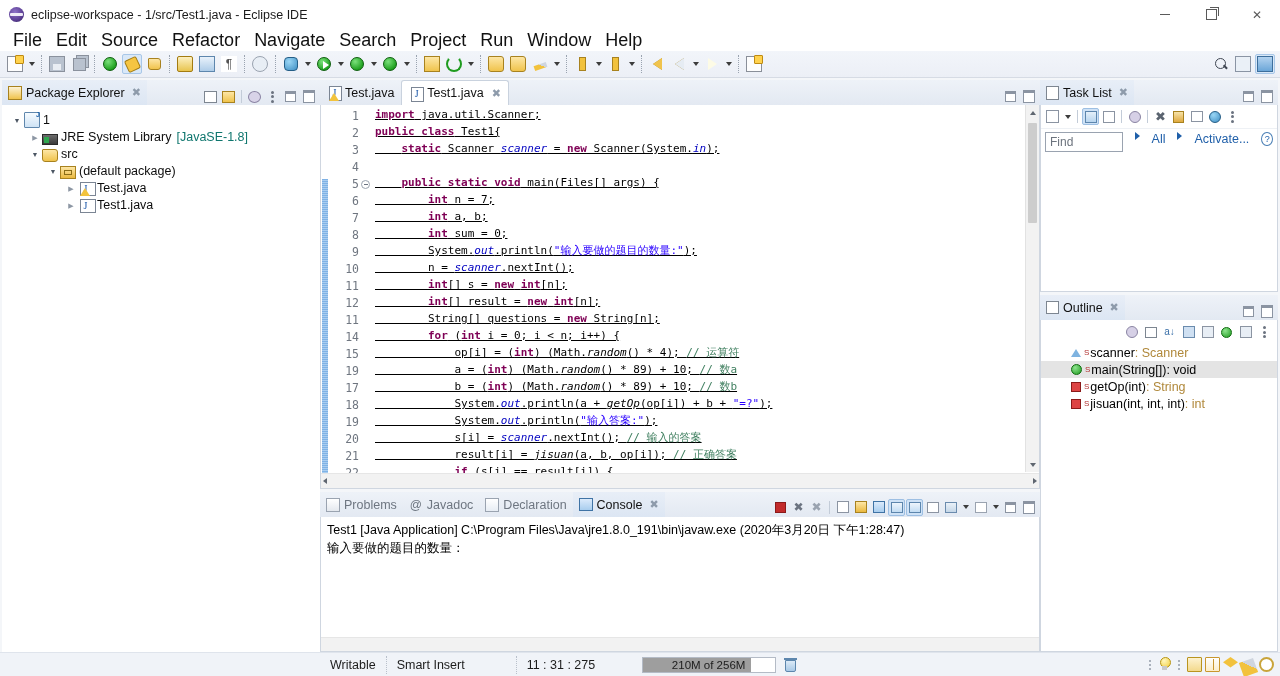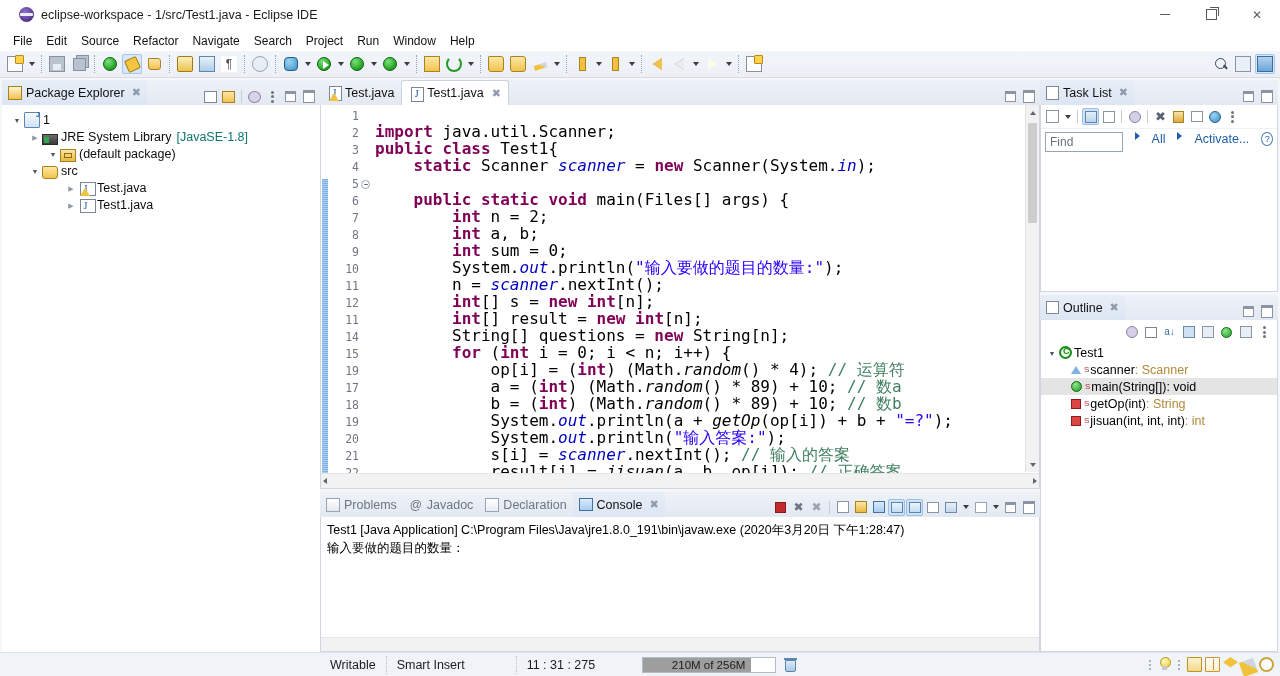--- a/index.html
+++ b/index.html
@@ -18,21 +18,21 @@
     display: flex; flex-direction: column;
     background: #f4f6f9;
   }
 
   
   .titlebar {
     height: 30px; flex: 0 0 30px;
     display: flex; align-items: center;
     background: #ffffff;
     border-bottom: 1px solid #ffffff;
-    padding-left: 19px;
+    padding-left: 9px;
   }
   .titlebar .logo {
     width: 15px; height: 15px; border-radius: 50%;
     background: radial-gradient(circle at 40% 35%, #8f73c8 0%, #5b3e94 60%, #2d1f54 100%);
     position: relative; margin-right: 7px; flex: 0 0 15px;
   }
   .titlebar .logo::after {
     content: ""; position: absolute; left: 1px; right: 1px; top: 6px; height: 3px;
     background: #efeaf7; border-radius: 1px;
   }
@@ -47,21 +47,21 @@
     content: ""; display: block; width: 9px; height: 9px;
     border: 1px solid #5a5a5a; box-shadow: 2px -2px 0 -1px #fff, 3px -3px 0 -1px #5a5a5a;
   }
   .wc-close::before { content: "\2715"; font-size: 12px; }
 
   
   .menubar {
     height: 21px; flex: 0 0 21px;
     display: flex; align-items: center;
     background: #ffffff; padding-left: 6px;
-    font-size: 12px;
+    font-size: 18px;
   }
   .menubar span { padding: 2px 7px; color: #111; white-space: nowrap; cursor: default; }
 
   
   .toolbar {
     height: 27px; flex: 0 0 27px;
     display: flex; align-items: center;
     background: linear-gradient(to bottom, #f2f5fa 0%, #eceff6 100%);
     border-bottom: 1px solid #d6dbe4;
     padding: 0 4px;
@@ -182,22 +182,22 @@
     font-family: "DejaVu Sans Mono", monospace; font-size: 11.5px; color: #6f7680;
     background: #ffffff; padding-top: 3px;
   }
   .gline { height: 17px; line-height: 17px; position: relative; }
   .fold {
     position: absolute; right: -11px; top: 4px; width: 9px; height: 9px;
     border: 1px solid #9aa3af; border-radius: 50%; background: #fff;
   }
   .fold::after { content: ""; position: absolute; left: 1.5px; top: 3px; width: 4px; height: 1px; background: #6b7380; }
   .code {
-    flex: 1 1 auto; position: relative; padding-top: 18px; padding-left: 12px;
-    font-family: "DejaVu Sans Mono", monospace; font-size: 16px; overflow: hidden;
+    flex: 1 1 auto; position: relative; padding-top: 1px; padding-left: 12px;
+    font-family: "DejaVu Sans Mono", monospace; font-size: 11px; overflow: hidden; text-decoration: underline;
   }
   .cline { height: 17px; line-height: 17px; white-space: pre; }
   .cline.hl { background: #e8eff8; margin-left: -12px; padding-left: 12px; }
   .kw { color: #7f0055; font-weight: bold; }
   .st { color: #2a00ff; }
   .cm { color: #3f7f5f; }
   .fld { color: #0000c0; font-style: italic; }
   .mth { color: #000000; font-style: italic; }
   .plain { color: #000000; }
 
@@ -467,30 +467,30 @@
             <span class="tlabel">1</span>
           </div>
 
           <div class="trow" style="padding-left:22px">
             <span class="twist closed"></span>
             <span class="ticon icn-jre"></span>
             <span class="tlabel">JRE System Library</span>
             <span class="tdim">[JavaSE-1.8]</span>
           </div>
 
+          <div class="trow" style="padding-left:22px">
+            <span class="twist open"></span>
+            <span class="ticon icn-src"></span>
+            <span class="tlabel">src</span>
+          </div>
+
           <div class="trow" style="padding-left:40px">
             <span class="twist open"></span>
             <span class="ticon icn-pkg"></span>
             <span class="tlabel">(default package)</span>
-          </div>
-
-          <div class="trow" style="padding-left:22px">
-            <span class="twist open"></span>
-            <span class="ticon icn-src"></span>
-            <span class="tlabel">src</span>
           </div>
 
           <div class="trow" style="padding-left:58px">
             <span class="twist closed"></span>
             <span class="ticon icn-java warn-ov"></span>
             <span class="tlabel">Test.java</span>
           </div>
 
           <div class="trow" style="padding-left:58px">
             <span class="twist closed"></span>
@@ -553,21 +553,21 @@
               <div class="gline">22</div>
               <div class="gline">23</div>
             </div>
 
             <div class="code" id="code-area">
                 <div class="cline"><span class="kw">import</span><span class="plain"> java.util.Scanner;</span></div>
                 <div class="cline"><span class="kw">public class</span><span class="plain"> Test1{</span></div>
                 <div class="cline"><span class="plain">    </span><span class="kw">static</span><span class="plain"> Scanner </span><span class="fld">scanner</span><span class="plain"> = </span><span class="kw">new</span><span class="plain"> Scanner(System.</span><span class="fld">in</span><span class="plain">);</span></div>
                 <div class="cline"><span class="plain"></span></div>
                 <div class="cline"><span class="plain">    </span><span class="kw">public static void</span><span class="plain"> main(Files[] args) {</span></div>
-                <div class="cline"><span class="plain">        </span><span class="kw">int</span><span class="plain"> n = 2;</span></div>
+                <div class="cline"><span class="plain">        </span><span class="kw">int</span><span class="plain"> n = 7;</span></div>
                 <div class="cline"><span class="plain">        </span><span class="kw">int</span><span class="plain"> a, b;</span></div>
                 <div class="cline"><span class="plain">        </span><span class="kw">int</span><span class="plain"> sum = 0;</span></div>
                 <div class="cline"><span class="plain">        System.</span><span class="fld">out</span><span class="plain">.println(</span><span class="st">"输入要做的题目的数量:"</span><span class="plain">);</span></div>
                 <div class="cline"><span class="plain">        n = </span><span class="fld">scanner</span><span class="plain">.nextInt();</span></div>
                 <div class="cline"><span class="plain">        </span><span class="kw">int</span><span class="plain">[] s = </span><span class="kw">new</span><span class="plain"> </span><span class="kw">int</span><span class="plain">[n];</span></div>
                 <div class="cline"><span class="plain">        </span><span class="kw">int</span><span class="plain">[] result = </span><span class="kw">new</span><span class="plain"> </span><span class="kw">int</span><span class="plain">[n];</span></div>
                 <div class="cline"><span class="plain">        String[] questions = </span><span class="kw">new</span><span class="plain"> String[n];</span></div>
                 <div class="cline"><span class="plain">        </span><span class="kw">for</span><span class="plain"> (</span><span class="kw">int</span><span class="plain"> i = 0; i &lt; n; i++) {</span></div>
                 <div class="cline"><span class="plain">            op[i] = (</span><span class="kw">int</span><span class="plain">) (Math.</span><span class="mth">random</span><span class="plain">() * 4); </span><span class="cm">// 运算符</span></div>
                 <div class="cline"><span class="plain">            a = (</span><span class="kw">int</span><span class="plain">) (Math.</span><span class="mth">random</span><span class="plain">() * 89) + 10; </span><span class="cm">// 数a</span></div>
@@ -761,25 +761,20 @@
             <div class="ptool">
                 <span class="ic" style="width:12px;height:12px;background:#e8eef5;border:1px solid #8b94a2;"></span>
               </div>
             <div class="ptool vmenu">
                 <i></i>
                 <i></i>
                 <i></i>
               </div>
           </div>
 
-          <div class="ol-row" style="padding-left:4px">
-            <span class="twist open"></span>
-            <span class="cls-ic"></span>
-            <span>Test1</span>
-          </div>
           <div class="ol-row" style="padding-left:30px">
             <span class="f-tri"></span>
             <span class="sup">S</span>
             <span>scanner</span>
             <span class="typ"> : Scanner</span>
           </div>
           <div class="ol-row sel" style="padding-left:30px">
             <span class="m-pub"></span>
             <span class="sup">S</span>
             <span>main(String[])</span>

